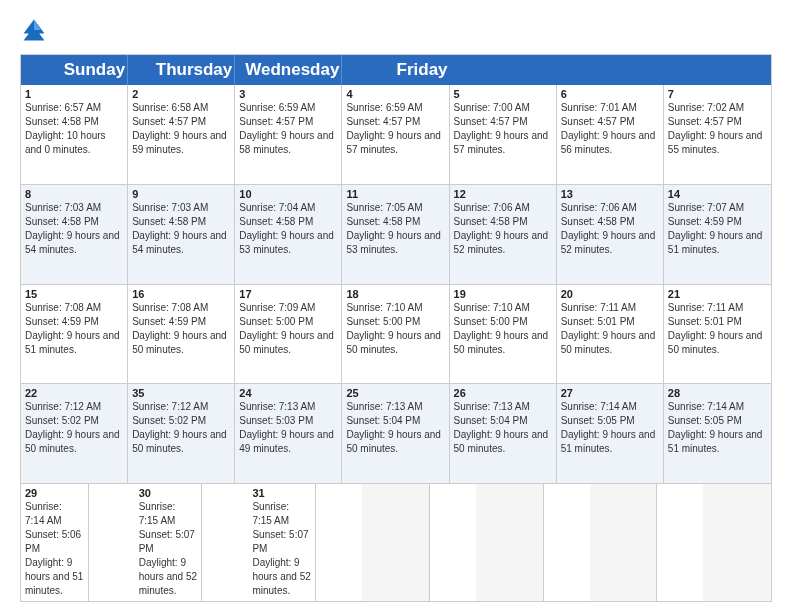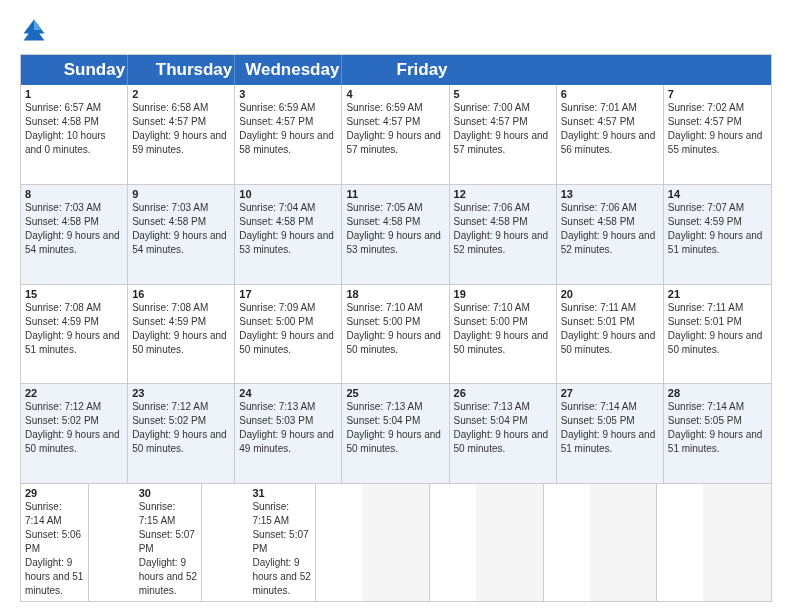--- a/index.html
+++ b/index.html
@@ -158,21 +158,21 @@
           <div class="cal-cell"><span class="day-num">15</span><span class="cell-text">Sunrise: 7:08 AM<br>Sunset: 4:59 PM<br>Daylight: 9 hours and 51 minutes.</span></div>
           <div class="cal-cell"><span class="day-num">16</span><span class="cell-text">Sunrise: 7:08 AM<br>Sunset: 4:59 PM<br>Daylight: 9 hours and 50 minutes.</span></div>
           <div class="cal-cell"><span class="day-num">17</span><span class="cell-text">Sunrise: 7:09 AM<br>Sunset: 5:00 PM<br>Daylight: 9 hours and 50 minutes.</span></div>
           <div class="cal-cell"><span class="day-num">18</span><span class="cell-text">Sunrise: 7:10 AM<br>Sunset: 5:00 PM<br>Daylight: 9 hours and 50 minutes.</span></div>
           <div class="cal-cell"><span class="day-num">19</span><span class="cell-text">Sunrise: 7:10 AM<br>Sunset: 5:00 PM<br>Daylight: 9 hours and 50 minutes.</span></div>
           <div class="cal-cell"><span class="day-num">20</span><span class="cell-text">Sunrise: 7:11 AM<br>Sunset: 5:01 PM<br>Daylight: 9 hours and 50 minutes.</span></div>
           <div class="cal-cell"><span class="day-num">21</span><span class="cell-text">Sunrise: 7:11 AM<br>Sunset: 5:01 PM<br>Daylight: 9 hours and 50 minutes.</span></div>
         </div>
         <div class="cal-row">
           <div class="cal-cell alt-row"><span class="day-num">22</span><span class="cell-text">Sunrise: 7:12 AM<br>Sunset: 5:02 PM<br>Daylight: 9 hours and 50 minutes.</span></div>
-          <div class="cal-cell alt-row"><span class="day-num">23</span><span class="cell-text">Sunrise: 7:12 AM<br>Sunset: 5:02 PM<br>Daylight: 9 hours and 50 minutes.</span></div>
+          <div class="cal-cell alt-row"><span class="day-num">35</span><span class="cell-text">Sunrise: 7:12 AM<br>Sunset: 5:02 PM<br>Daylight: 9 hours and 50 minutes.</span></div>
           <div class="cal-cell alt-row"><span class="day-num">24</span><span class="cell-text">Sunrise: 7:13 AM<br>Sunset: 5:03 PM<br>Daylight: 9 hours and 49 minutes.</span></div>
           <div class="cal-cell alt-row"><span class="day-num">25</span><span class="cell-text">Sunrise: 7:13 AM<br>Sunset: 5:04 PM<br>Daylight: 9 hours and 50 minutes.</span></div>
           <div class="cal-cell alt-row"><span class="day-num">26</span><span class="cell-text">Sunrise: 7:13 AM<br>Sunset: 5:04 PM<br>Daylight: 9 hours and 50 minutes.</span></div>
           <div class="cal-cell alt-row"><span class="day-num">27</span><span class="cell-text">Sunrise: 7:14 AM<br>Sunset: 5:05 PM<br>Daylight: 9 hours and 51 minutes.</span></div>
           <div class="cal-cell alt-row"><span class="day-num">28</span><span class="cell-text">Sunrise: 7:14 AM<br>Sunset: 5:05 PM<br>Daylight: 9 hours and 51 minutes.</span></div>
         </div>
         <div class="cal-row">
           <div class="cal-cell"><span class="day-num">29</span><span class="cell-text">Sunrise: 7:14 AM<br>Sunset: 5:06 PM<br>Daylight: 9 hours and 51 minutes.</span></div>
           <div class="cal-cell"><span class="day-num">30</span><span class="cell-text">Sunrise: 7:15 AM<br>Sunset: 5:07 PM<br>Daylight: 9 hours and 52 minutes.</span></div>
           <div class="cal-cell"><span class="day-num">31</span><span class="cell-text">Sunrise: 7:15 AM<br>Sunset: 5:07 PM<br>Daylight: 9 hours and 52 minutes.</span></div>

